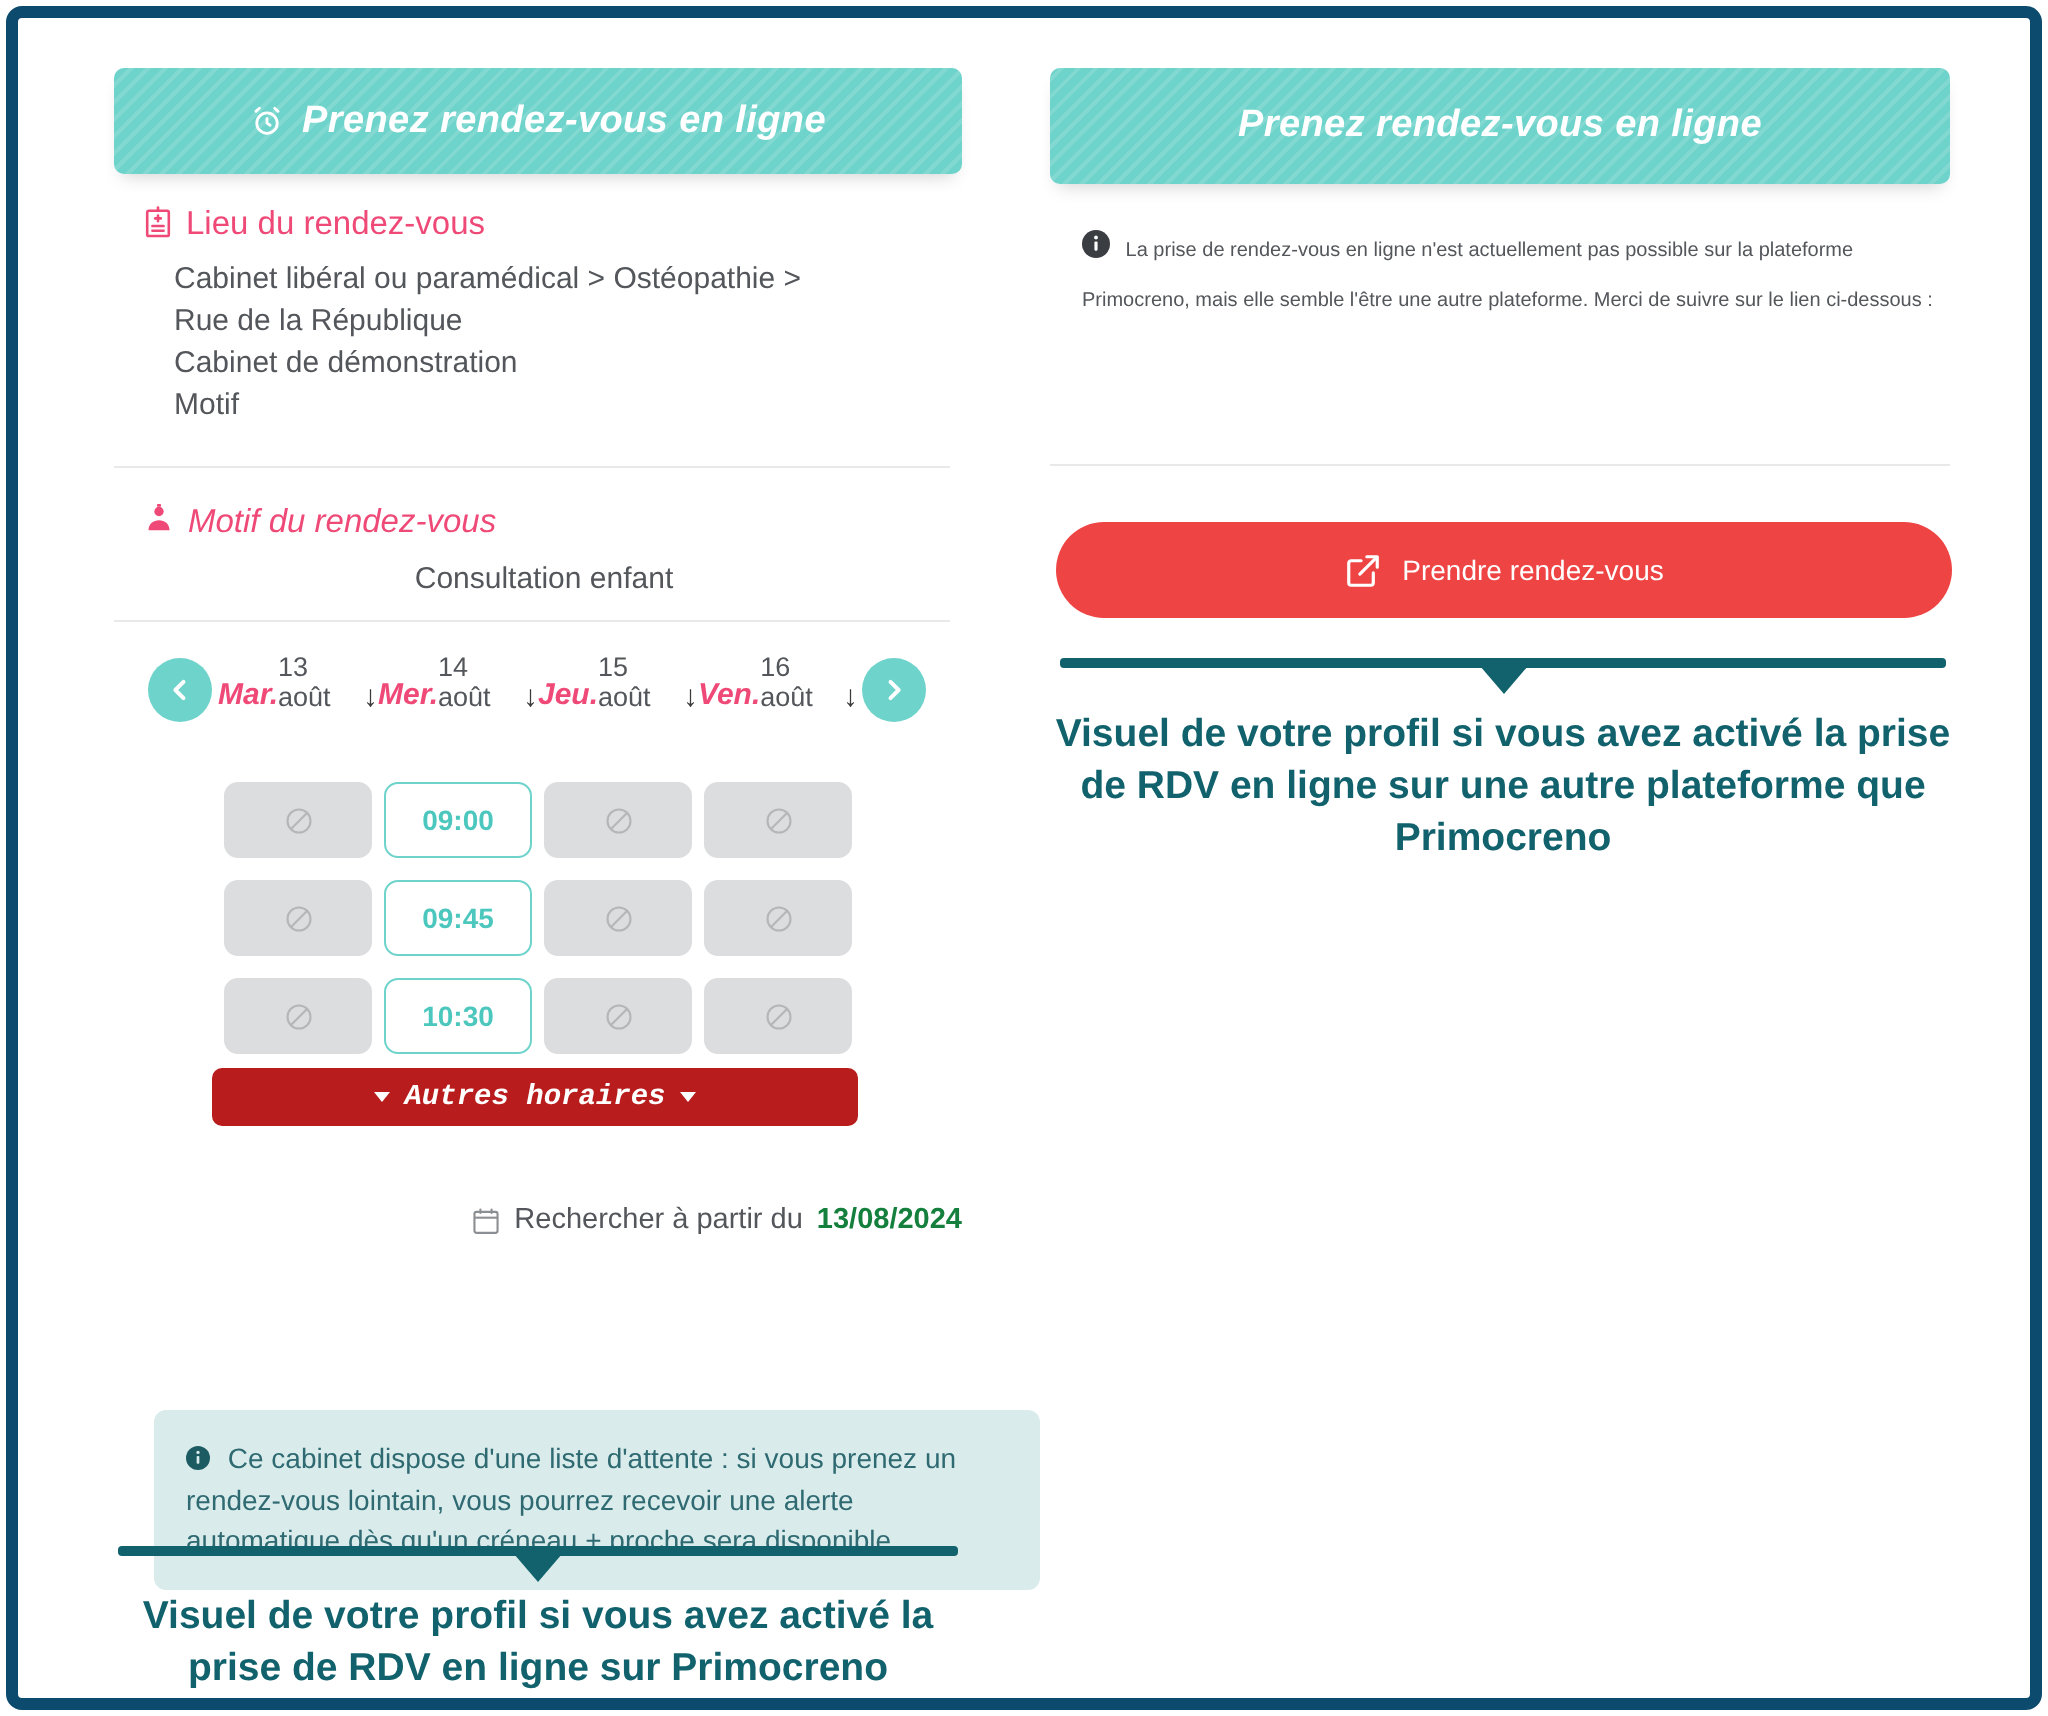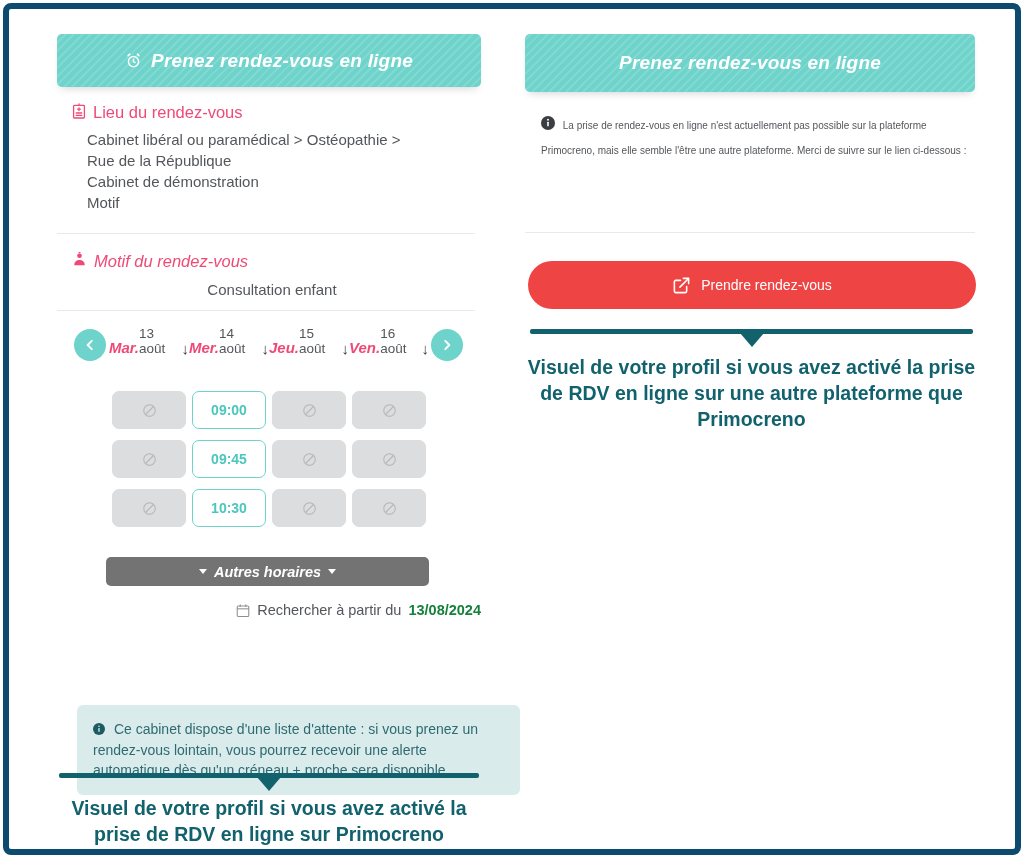--- a/index.html
+++ b/index.html
@@ -143,27 +143,27 @@
   }
   .slot.disabled {
     background: #dcdddf;
     border: 1.6px solid #dcdddf;
     color: #b4b6b9;
   }
   .slot.disabled svg { display: block; }
 
   #autres-horaires {
     position: absolute;
-    left: 97px; top: 548px;
+    left: 97px; top: 525px;
     width: 323px; height: 29px;
     border: none;
     border-radius: 5px;
-    background: #737373;
+    background: #b91c1c;
     color: #ffffff;
-    font-family: Liberation Sans, sans-serif;
+    font-family: Liberation Mono, monospace;
     font-weight: bold;
     font-style: italic;
     font-size: 14.5px;
     cursor: pointer;
     display: flex; align-items: center; justify-content: center;
     gap: 7px;
   }
   .caret-down {
     width: 0; height: 0;
     border-left: 4.5px solid transparent;

